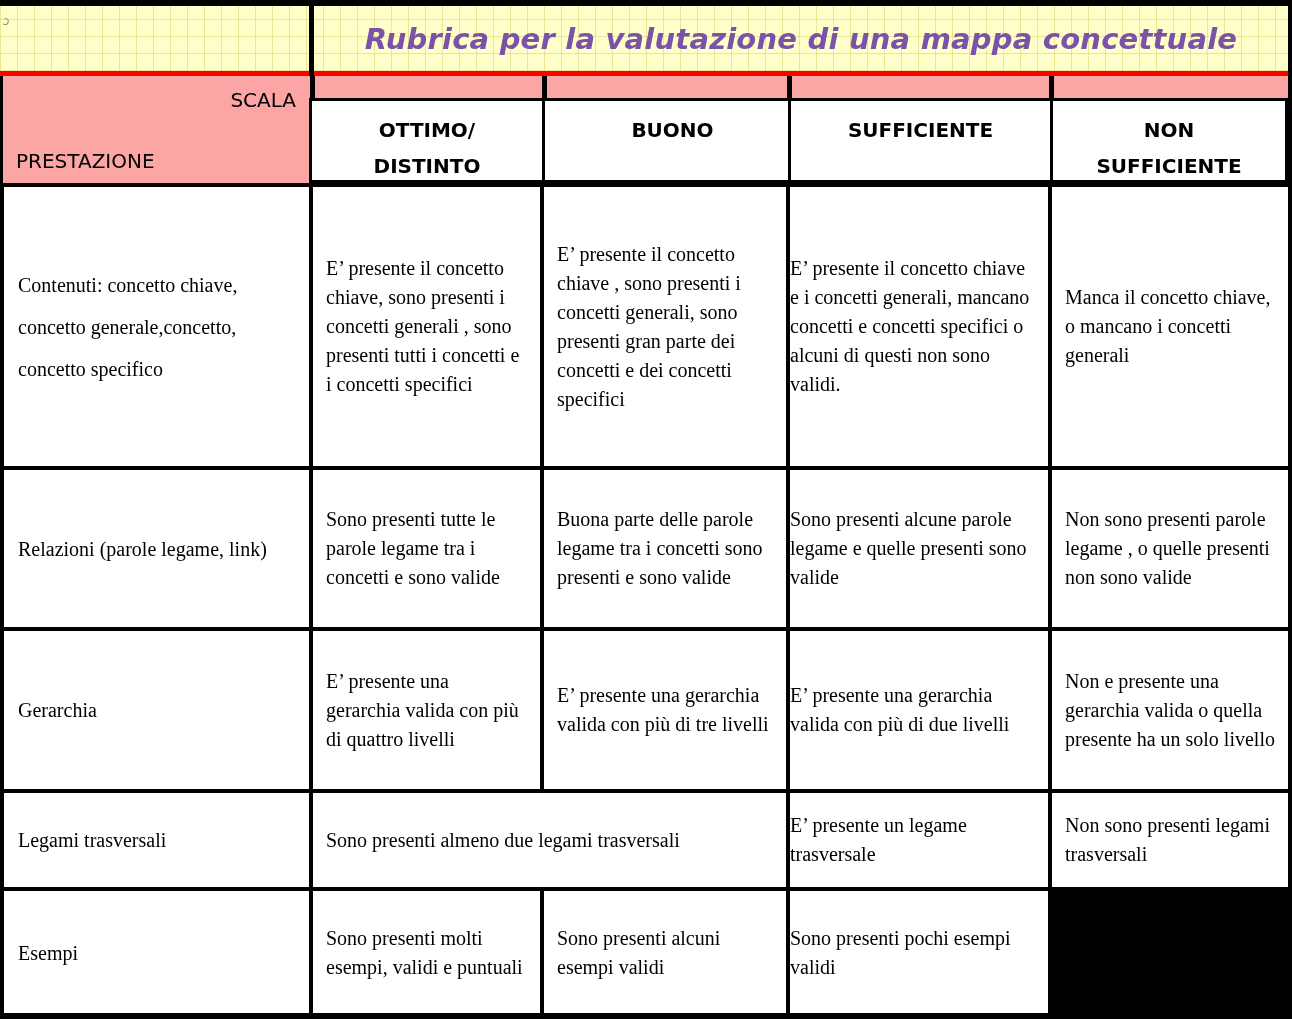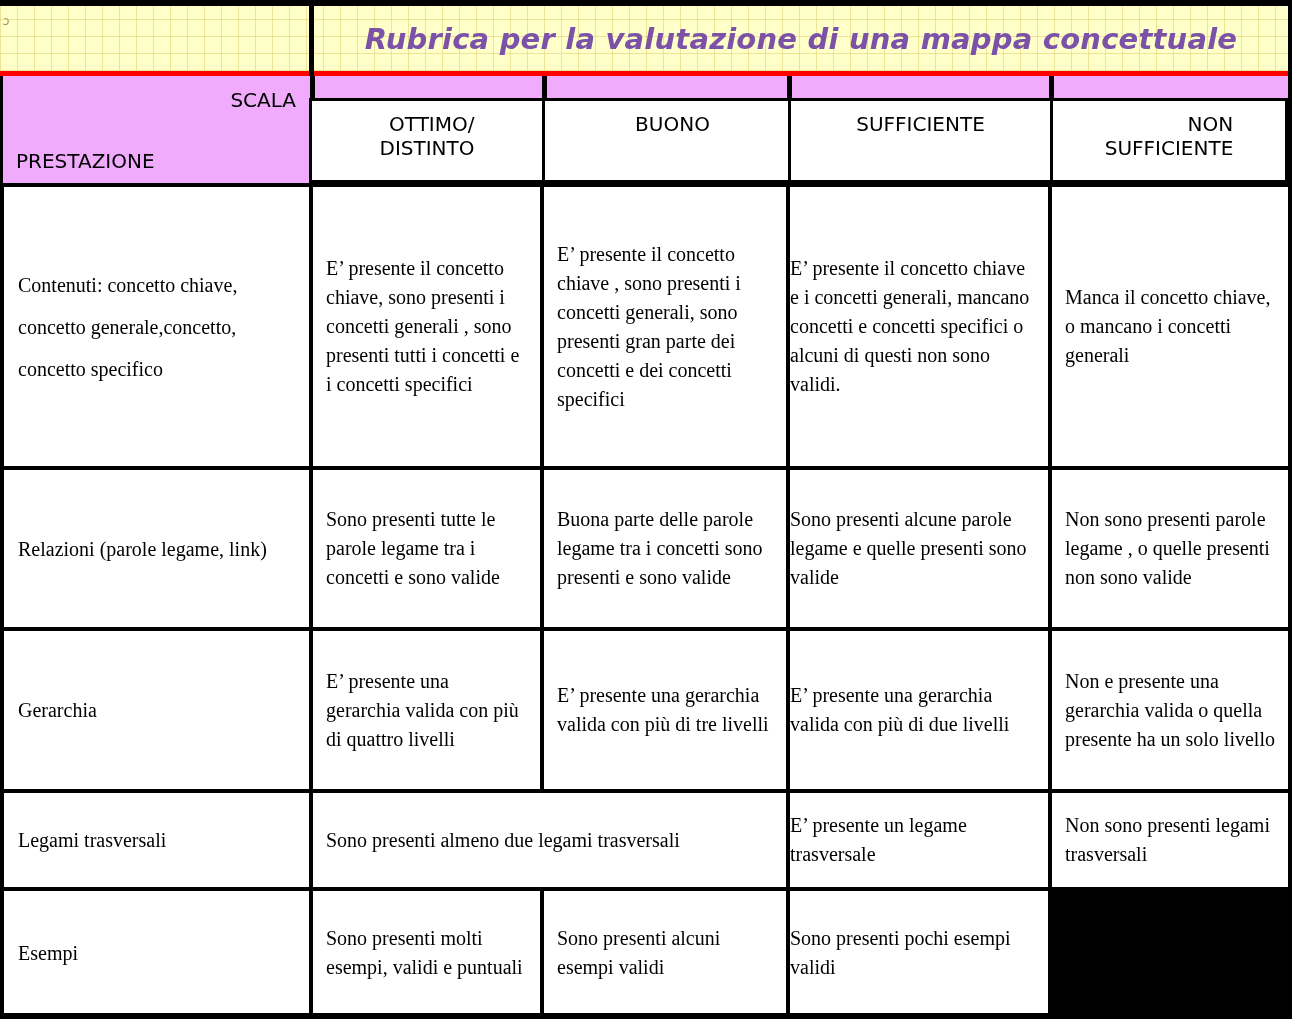--- a/index.html
+++ b/index.html
@@ -40,39 +40,40 @@
     font-family:"DejaVu Sans", sans-serif;
     font-weight:bold;font-style:italic;
     font-size:29px;letter-spacing:.2px;
     color:#7b52a8;
     border-radius:21px;
   }
   
   .header-strip{
     position:absolute;left:0;top:70px;width:100%;height:107px;
     box-sizing:border-box;border-left:3px solid #000;
-    background:#f0abfc;
+    background:#fca5a5;
   }
   .vline{position:absolute;background:#000;width:5px;}
   .vline.full{top:0;height:107px;}
   .vline.stub{top:0;height:24px;}
   .corner-cell-label{
     position:absolute;
     font-family:"DejaVu Sans", sans-serif;
     font-size:20px;
   }
   .hdr-box{
     position:absolute;top:22px;height:85px;
     box-sizing:border-box;border:3px solid #000;
     display:flex;align-items:flex-start;justify-content:center;
     padding-top:11px;
     font-family:"DejaVu Sans", sans-serif;
-    font-size:20px;line-height:24px;text-align:right;
+    font-size:20px;line-height:36px;text-align:center;
     white-space:pre-line;
     background:#fff;
+    font-weight:bold;
   }
   
   .grid{
     position:absolute;left:0;top:177px;width:1288px;height:836px;
     box-sizing:border-box;
     background:#000;
     display:grid;
     grid-template-columns:305px 227px 242px 258px 236px;
     grid-template-rows:279px 157px 158px 94px 124px;
     gap:4px;

